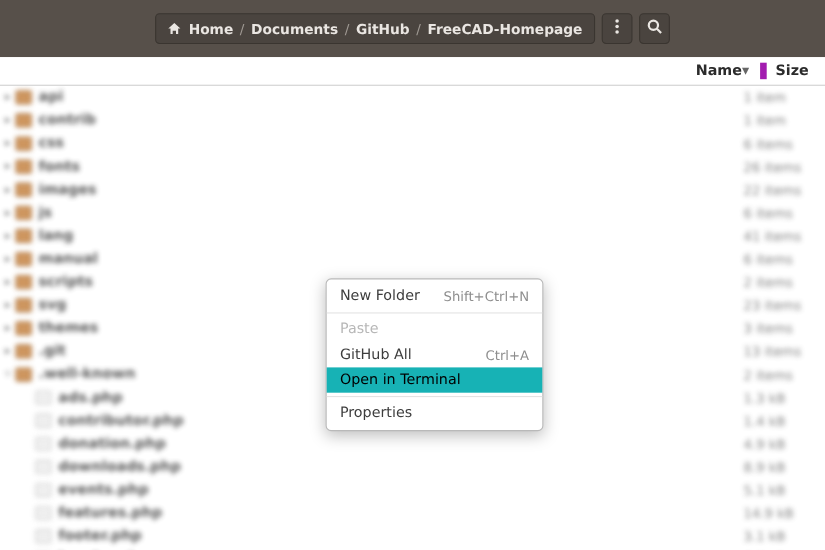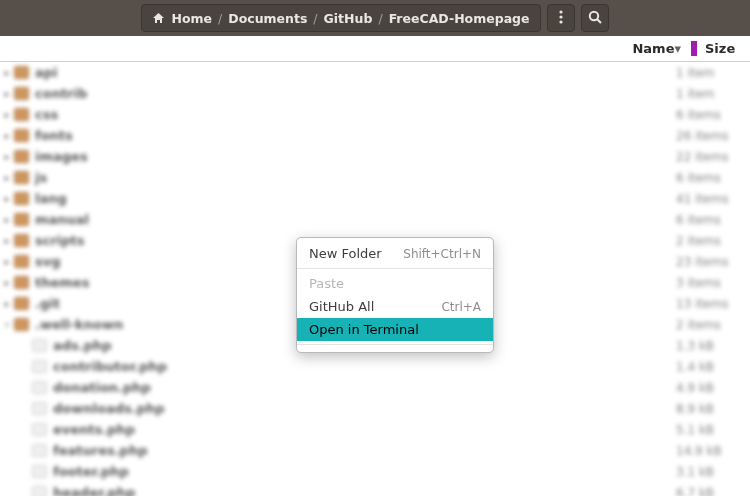--- a/index.html
+++ b/index.html
@@ -1,18 +1,18 @@
 <!DOCTYPE html>
 <html><head>
 <meta charset="utf-8">
 <style>
 * { margin: 0; padding: 0; box-sizing: border-box; font-family: "DejaVu Sans", "Liberation Sans", sans-serif; }
 body { width: 750px; height: 500px; overflow: hidden; background: #fff; font-size: 13px; color: #3c3c3c; }
 
-.toolbar { height: 36px; background: #57504a; display: flex; align-items: center; justify-content: center; gap: 6px; }
+.toolbar { height: 52px; background: #57504a; display: flex; align-items: center; justify-content: center; gap: 6px; }
 .breadcrumb-wrap { background: #4a443f; border: 1px solid #3a3530; border-radius: 4px; height: 28px; display: flex; align-items: center; padding: 0 6px; }
 .crumb { display: inline-flex; align-items: center; gap: 6px; color: #eae6e2; font-weight: 600; font-size: 12.5px; padding: 0 4px; cursor: pointer; }
 .crumb.sep { color: #a09a94; font-weight: 400; padding: 0 2px; cursor: default; }
 .crumb .home-ico { display: inline-flex; }
 .tb-btn { width: 28px; height: 28px; background: #4a443f; border: 1px solid #3a3530; border-radius: 4px; display: flex; align-items: center; justify-content: center; color: #eae6e2; cursor: pointer; }
 
 .header { height: 26px; background: #fff; border-bottom: 1px solid #d0d0d0; display: flex; align-items: center; font-weight: 700; font-size: 13px; color: #2b2b2b; }
 .header .col-name { flex: 1; padding-left: 10px; display: flex; align-items: center; justify-content: flex-end; }
 .header .col-name .tri { margin-right: 10px; color: #666; }
 .header .col-size { width: 59px; padding-left: 8px; border-left: 6px solid #a21caf; }
@@ -237,14 +237,17 @@
         <span>Paste</span>
       </div>
       <div class="mi">
         <span>GitHub All</span>
         <span class="accel">Ctrl+A</span>
       </div>
       <div class="mi sel">
         <span>Open in Terminal</span>
       </div>
       <div class="sep"></div>
+      <div class="mi">
+        <span>Properties</span>
+      </div>
     </div>
 </div>
 
 </body></html>

